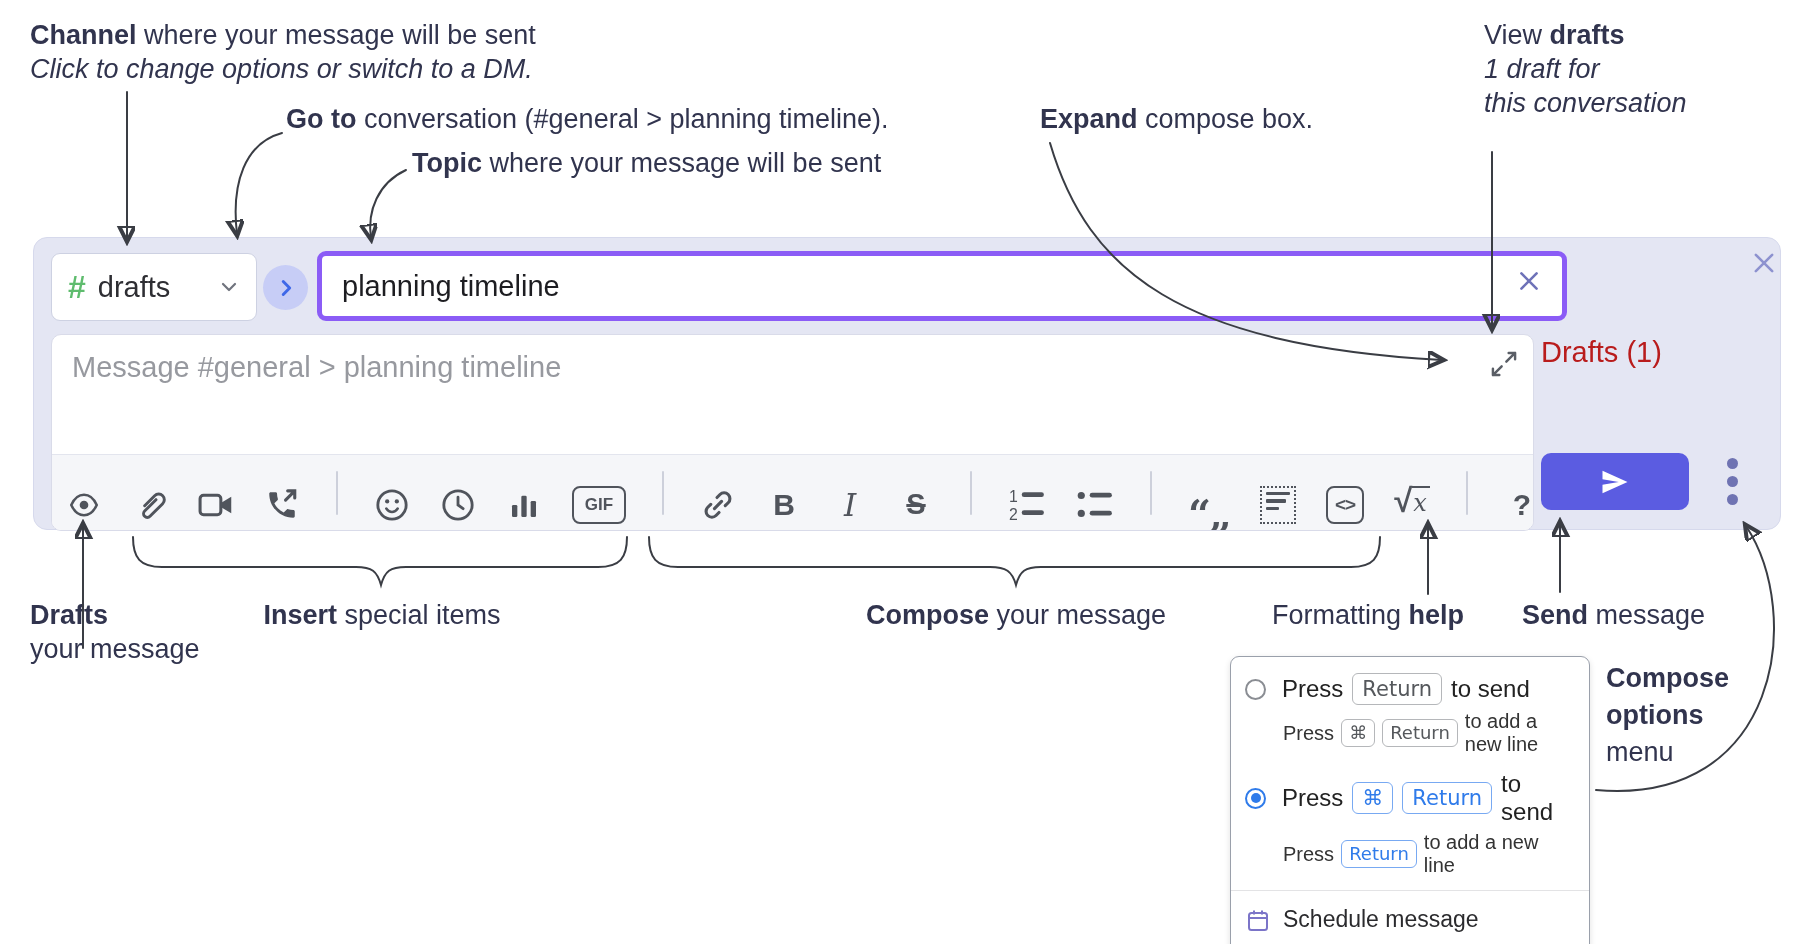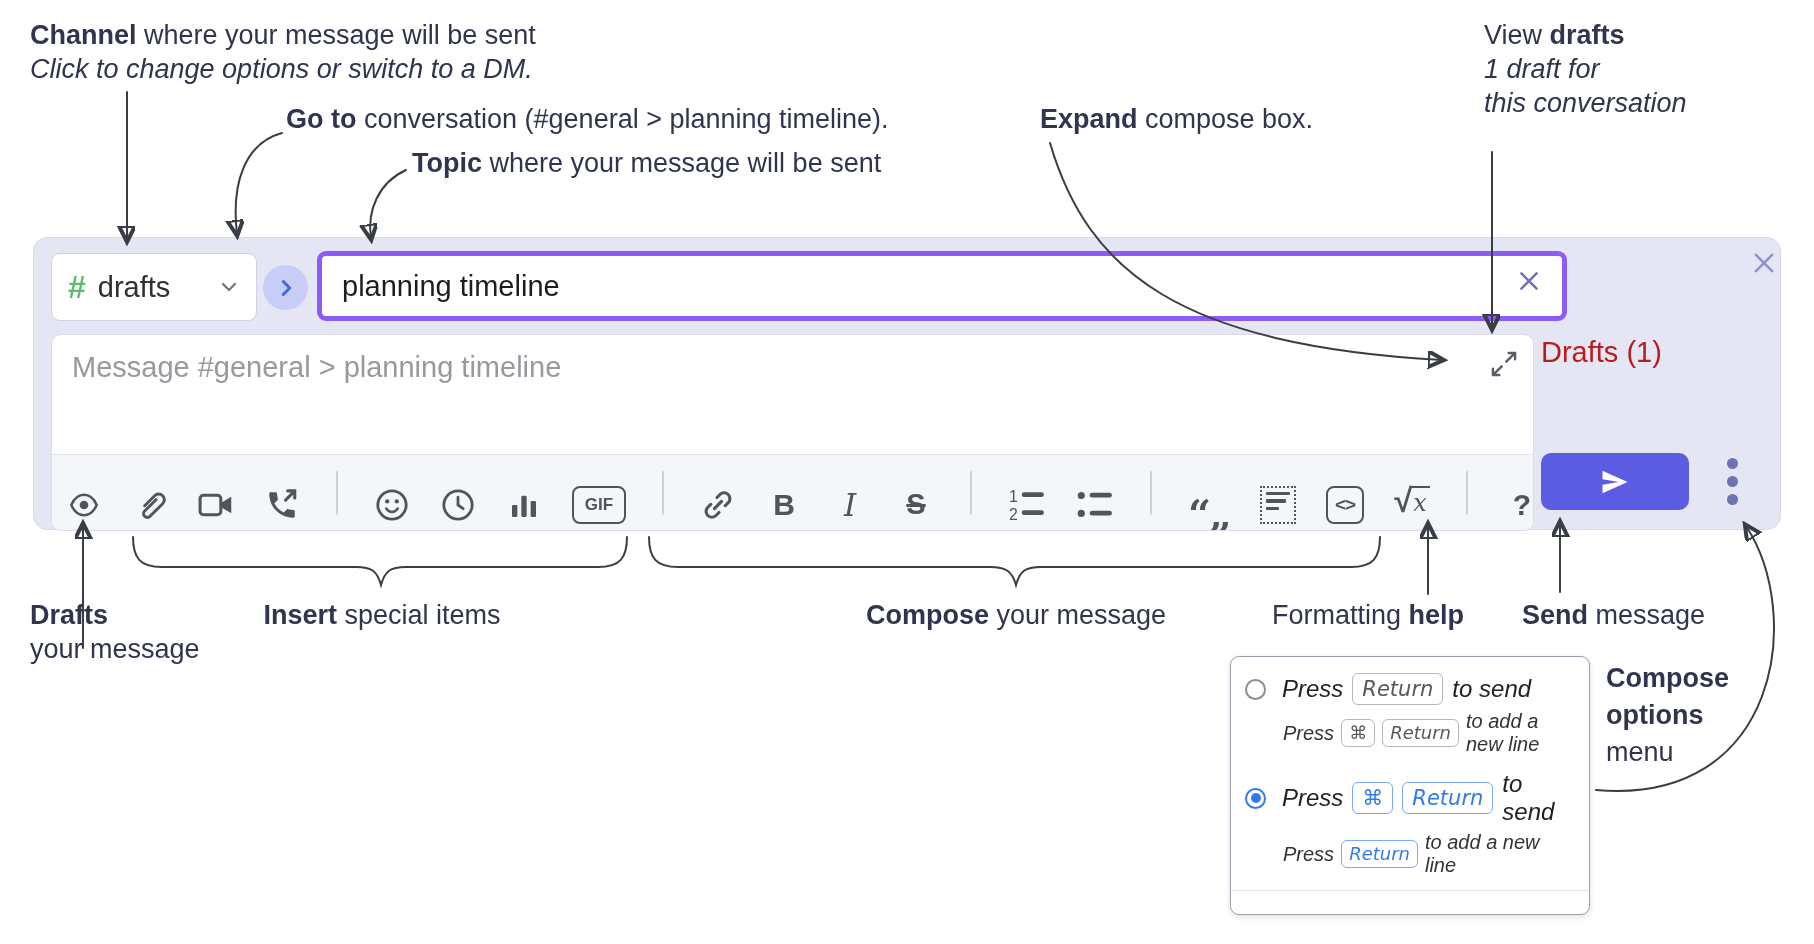--- a/index.html
+++ b/index.html
@@ -67,21 +67,21 @@
   #drafts-link { left:1507px; top:98px; color:#b91c1c; font-size:29px; cursor:pointer; }
   #send-btn { left:1507px; top:215px; width:148px; height:57px; background:#5b5ce1;
       border:none; border-radius:10px; display:flex; align-items:center; justify-content:center; cursor:pointer; }
   #kebab-btn { left:1676px; top:215px; width:44px; height:57px; display:flex; flex-direction:column;
       align-items:center; justify-content:center; gap:7px; cursor:pointer; }
   #kebab-btn i { width:11px; height:11px; border-radius:50%; background:#6f73b2; }
 
   
   #options-menu { left:1230px; top:656px; width:360px; background:#fff; border:1.5px solid #9aa0ab;
       border-radius:9px; z-index:8; box-shadow:0 2px 6px rgba(0,0,0,.12); padding-top:8px; font-size:24px; color:#222; }
-  .menu-option { padding:8px 14px 6px 14px; cursor:pointer;font-style:italic; }
+  .menu-option { padding:8px 14px 6px 14px; cursor:pointer; }
   .opt-main { display:flex; align-items:center; gap:9px; }
   .opt-sub { display:flex; align-items:center; gap:7px; margin:5px 0 0 38px; font-size:20px; color:#333; }
   .radio { width:21px; height:21px; border-radius:50%; border:2px solid #8a8d93; flex:0 0 auto; margin-right:7px; }
   .radio.sel { border-color:#2f7bea; position:relative; }
   .radio.sel::after { content:""; position:absolute; left:3.5px; top:3.5px; width:10px; height:10px;
       border-radius:50%; background:#2f7bea; }
   .key { border:1.5px solid #b5b7ba; border-radius:6px; padding:0 9px; font-size:21px; color:#55585c;
       background:#fff; font-family:"DejaVu Sans",sans-serif; line-height:30px; }
   .opt-sub .key { font-size:18px; line-height:26px; padding:0 7px; }
   .key.blue { border-color:#78a9f2; color:#2f7bea; }
@@ -324,17 +324,26 @@
       <span>to send</span>
     </div>
     <div class="opt-sub">
       <span>Press</span>
       <span class="key blue">Return</span>
       <span>to add a new line</span>
     </div>
   </div>
   <div class="menu-divider"></div>
   <div class="menu-item">
+    <svg width="24" height="24" viewBox="0 0 24 24">
+        <g fill="none" stroke="#7b74c8" stroke-width="2">
+          <rect x="3" y="5" width="18" height="17" rx="2.5"></rect>
+          <path d="M3 10 H21 M8 2.5 V6.5 M16 2.5 V6.5"></path>
+        </g>
+      </svg>
+    <span>Schedule message</span>
+  </div>
+  <div class="menu-item">
     
     
   </div>
 
 </div>
 
 </body></html>

